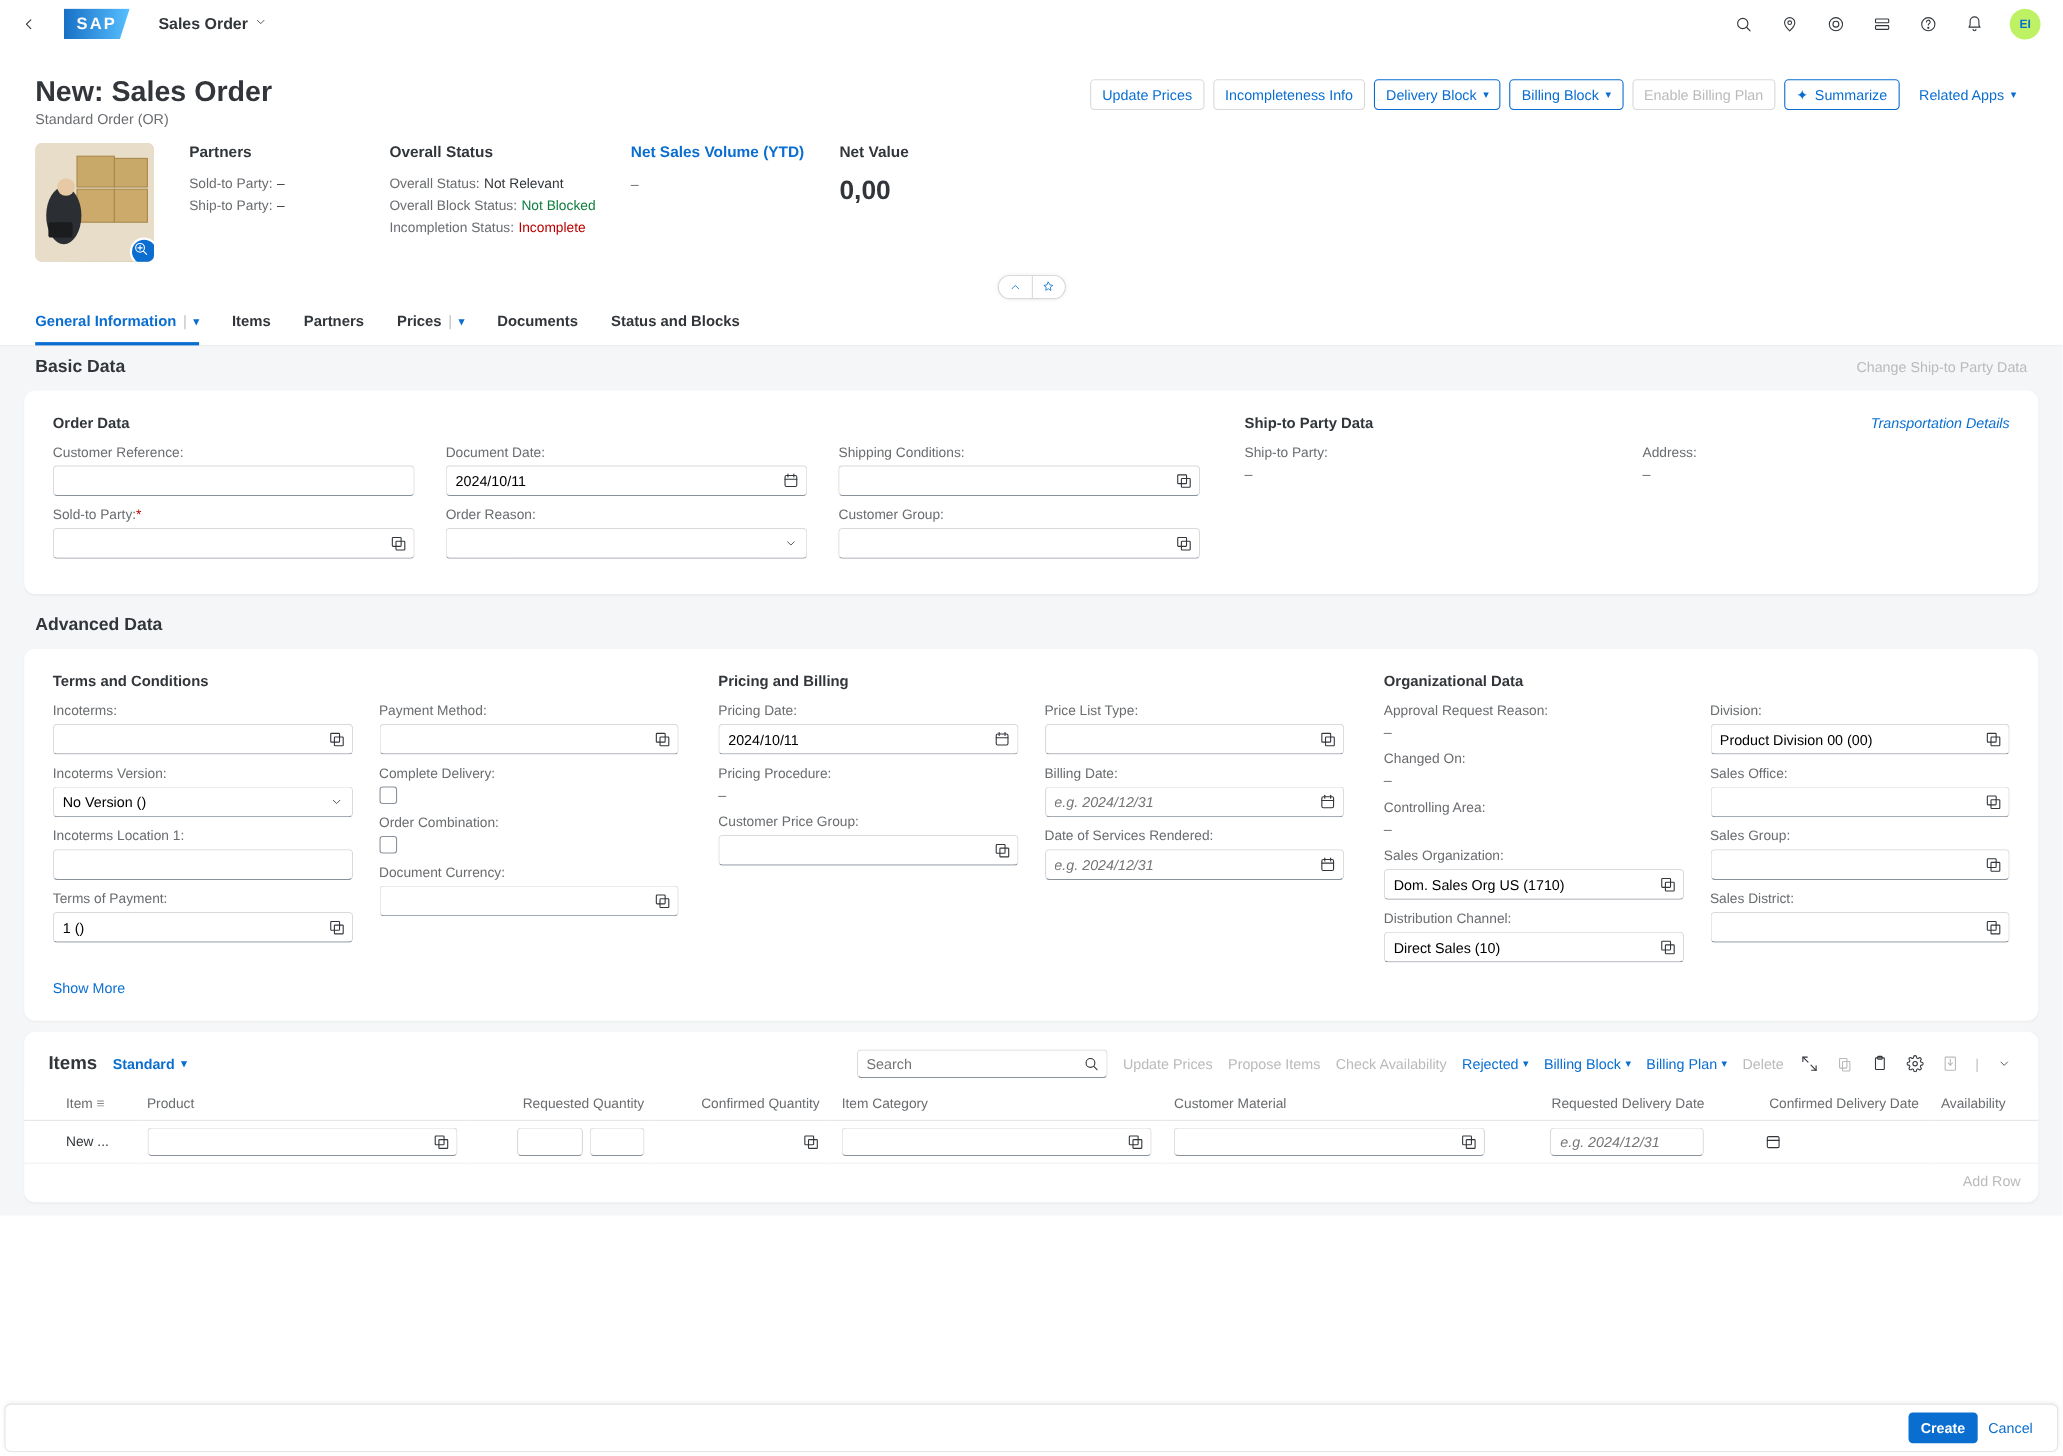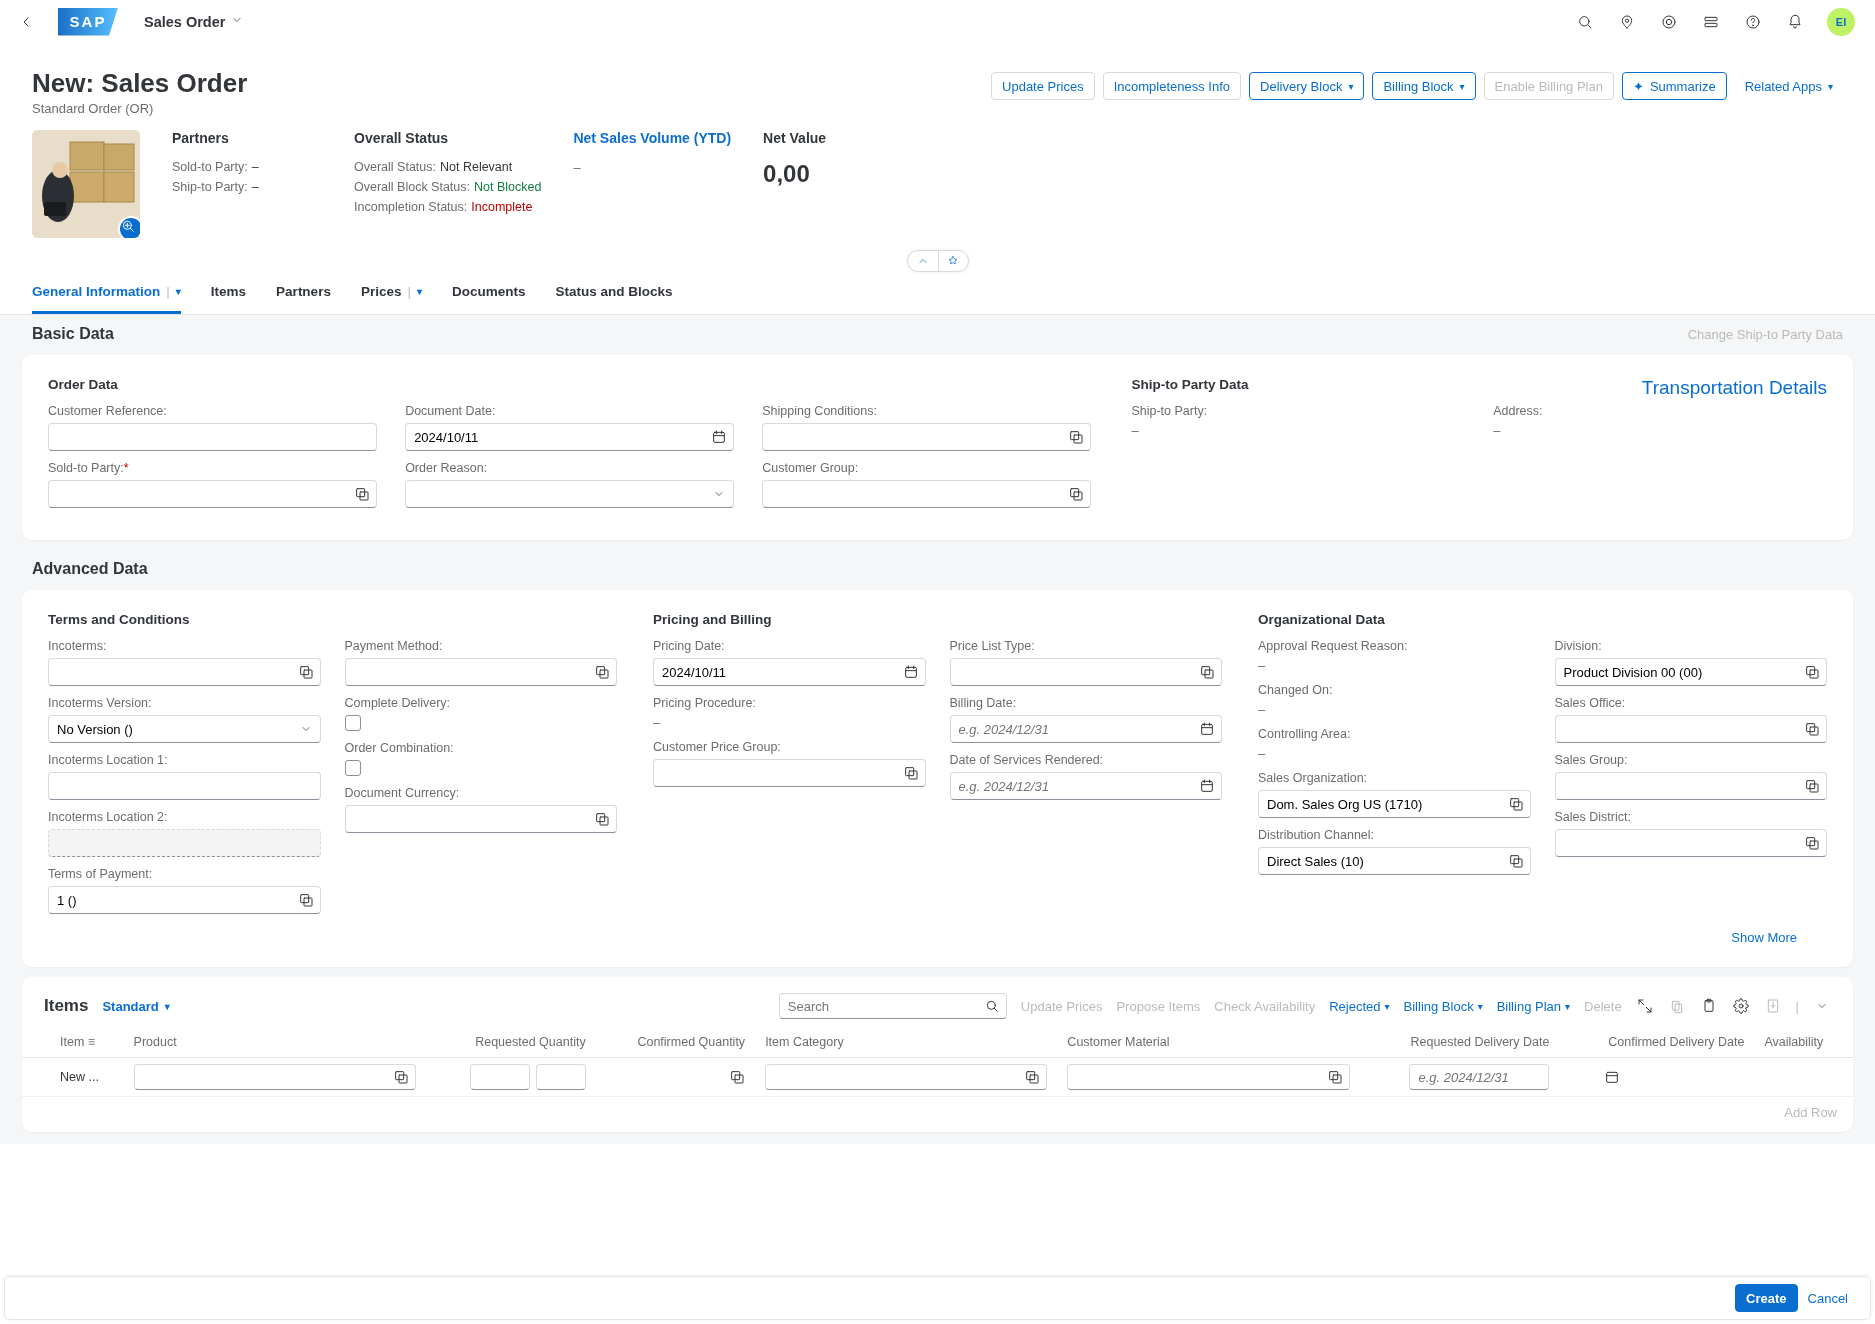--- a/index.html
+++ b/index.html
@@ -65,33 +65,33 @@
   .anchor.active { color:var(--blue); border-bottom-color: var(--blue); }
   .anchor .sub-chev { color:var(--blue); font-size:10px; }
 
   
   .page-body { background: var(--page-bg); padding: 0 10px 12px 10px; }
   .section-title { font-size:16px; font-weight:700; padding: 10px 22px 6px 22px; display:flex; align-items:center; }
   .section-title .title-right { margin-left:auto; }
   .section-title .title-right a { color:var(--link); cursor:pointer; font-size:13px; font-weight:400;}
   .panel { background:#fff; border-radius:10px; padding: 22px 26px; margin: 6px 12px 10px 12px; box-shadow: 0 1px 2px rgba(0,0,0,.04); }
   .group-title { font-weight:700; font-size:13.5px; margin-bottom:12px; }
-  .group-link-right { color:var(--link); font-size:19px; font-weight:400; cursor:pointer; float:right;}
+  .group-link-right { color:var(--link); font-size:13px; font-weight:400; cursor:pointer; float:right;font-style:italic;}
   .field { display:flex; flex-direction:column; gap:5px; margin-bottom:10px; }
   .field label { font-size:12.5px; color:#6a6d70; }
   .field label .req { color:var(--red); }
   .input { height:28px; border:1px solid var(--border); border-bottom:1px solid #89919a; border-radius:4px; display:flex; align-items:center; background:#fff; }
   .input input, .input select { border:none; outline:none; flex:1; height:100%; padding:0 8px; font-size:13px; background:transparent; font-family:inherit; }
   .input .icon-btn { width:28px; height:100%; display:flex; align-items:center; justify-content:center; color:#32363a; cursor:pointer; }
   .input.readonly { background:#f4f4f4; border-style:dashed; }
   .text-value { color:#32363a; font-size:13px; }
   .dash { color:#6a6d70; }
   .checkbox { width:16px; height:16px; border:1px solid #89919a; border-radius:3px; background:#fff; cursor:pointer; }
 
-  .show-more { text-align:right; padding: 6px 30px 0 0; }
+  .show-more { padding: 6px 30px 0 0; }
   .show-more a { color:var(--link); cursor:pointer; font-size:13px; }
 
   
   .items-header { display:flex; align-items:center; gap:14px; padding: 16px 22px 8px 22px; }
   .items-header .h-title { font-size:17px; font-weight:700; }
   .items-header .variant { color:var(--blue); font-weight:600; display:flex; gap:6px; align-items:center; cursor:pointer; }
   .items-toolbar { margin-left:auto; display:flex; align-items:center; gap:14px; }
   .items-toolbar .search { width:228px; }
   .toolbar-btn { color:var(--blue); font-size:13px; cursor:pointer; display:flex; gap:4px; align-items:center; }
   .toolbar-btn.disabled { color:var(--disabled); cursor:default; }
@@ -420,26 +420,20 @@
                     <svg class="i" viewBox="0 0 24 24" style="width:12px;height:12px">
                       <polyline points="6 9 12 15 18 9"></polyline>
                     </svg>
                   </span>
                 </div>
               </div>
             <div class="field">
                 <label>Incoterms Location 1:</label>
                 <div class="input">
                   <input style="">
-                </div>
-              </div>
-            <div class="field">
-                <label>Incoterms Location 2:</label>
-                <div class="input readonly">
-                  <input disabled="" style="">
                 </div>
               </div>
             <div class="field">
                 <label>Terms of Payment:</label>
                 <div class="input">
                   <input value="1 ()" style="">
                   <span class="icon-btn">
                     <svg class="i" viewBox="0 0 24 24">
                       <rect x="4" y="4" width="12" height="12" rx="1"></rect>
                       <rect x="9" y="9" width="12" height="12" rx="1"></rect>

